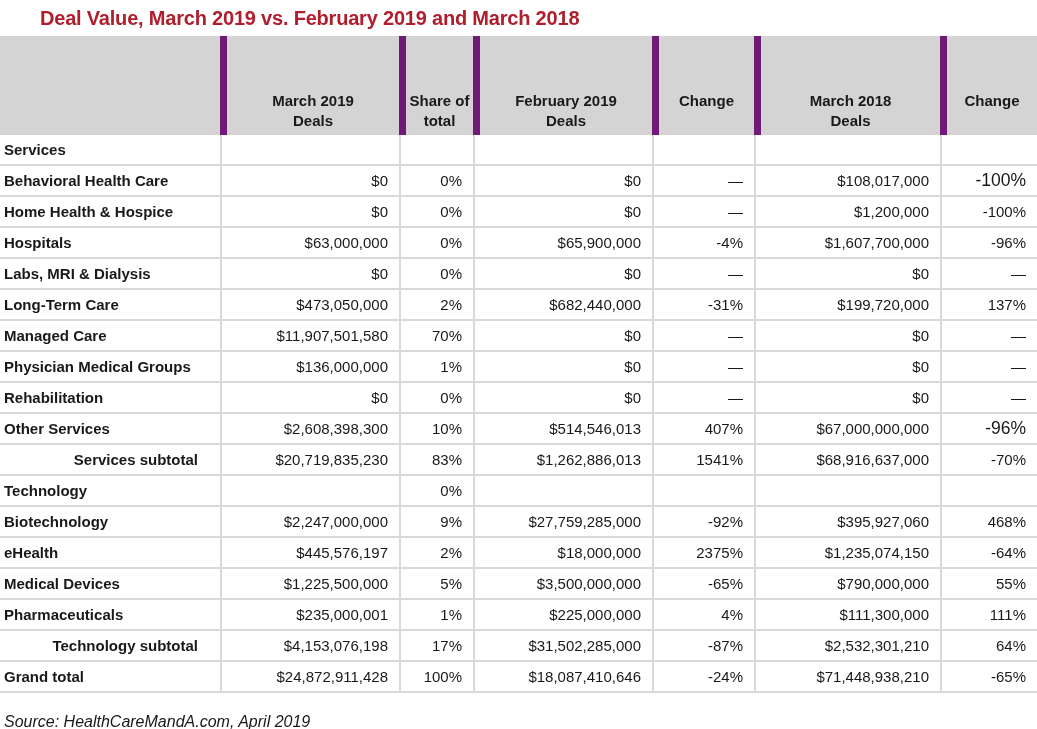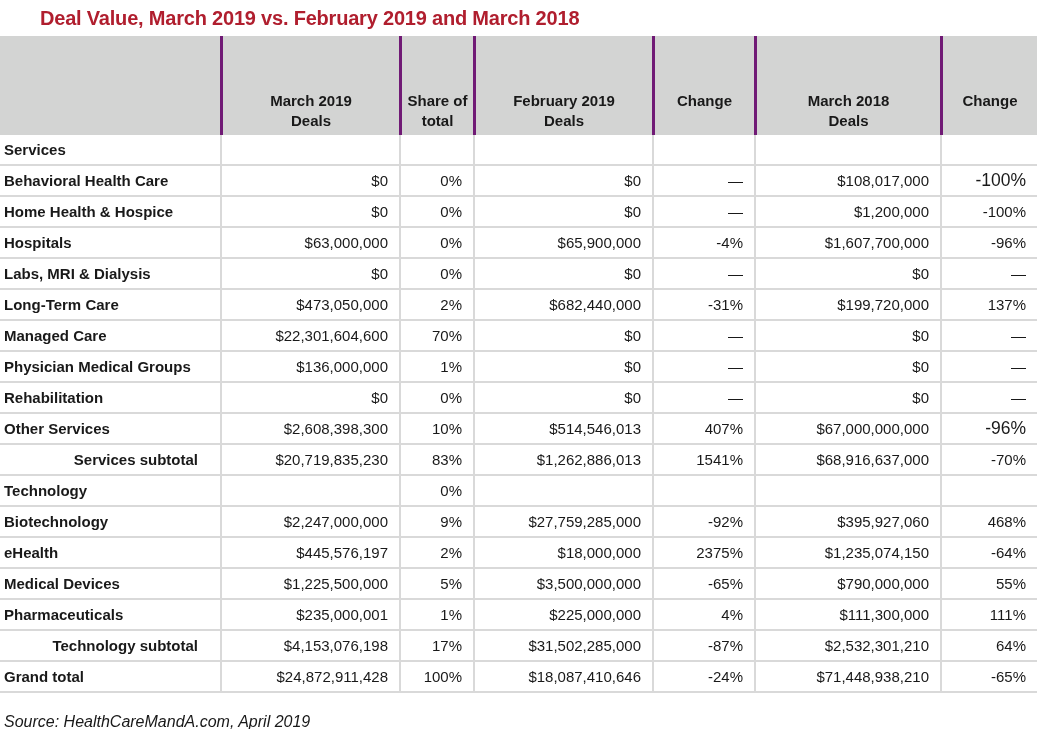--- a/index.html
+++ b/index.html
@@ -37,21 +37,21 @@
     height: 99px;
     vertical-align: top;
     padding: 55px 2px 0 2px;
     font-size: 15px;
     font-weight: bold;
     line-height: 1.32;
     text-align: center;
     white-space: pre-line;
   }
   table.deal-table thead th + th {
-    border-left: 3px solid #701a75;
+    border-left: 7px solid #701a75;
     margin-left: 44px;
   }
   table.deal-table tbody td {
     box-sizing: border-box;
     height: 31px;
     vertical-align: middle;
     border-bottom: 2px solid #d9d9d9;
     font-size: 15px;
     padding: 0 11px 0 4px;
     white-space: nowrap;
@@ -162,21 +162,21 @@
           <td>Long-Term Care</td>
           <td class="value">$473,050,000</td>
           <td class="value">2%</td>
           <td class="value">$682,440,000</td>
           <td class="value">-31%</td>
           <td class="value">$199,720,000</td>
           <td class="value">137%</td>
         </tr>
         <tr class="data">
           <td>Managed Care</td>
-          <td class="value">$22,301,604,600</td>
+          <td class="value">$11,907,501,580</td>
           <td class="value">70%</td>
           <td class="value">$0</td>
           <td class="value">—</td>
           <td class="value">$0</td>
           <td class="value">—</td>
         </tr>
         <tr class="data">
           <td>Physician Medical Groups</td>
           <td class="value">$136,000,000</td>
           <td class="value">1%</td>

